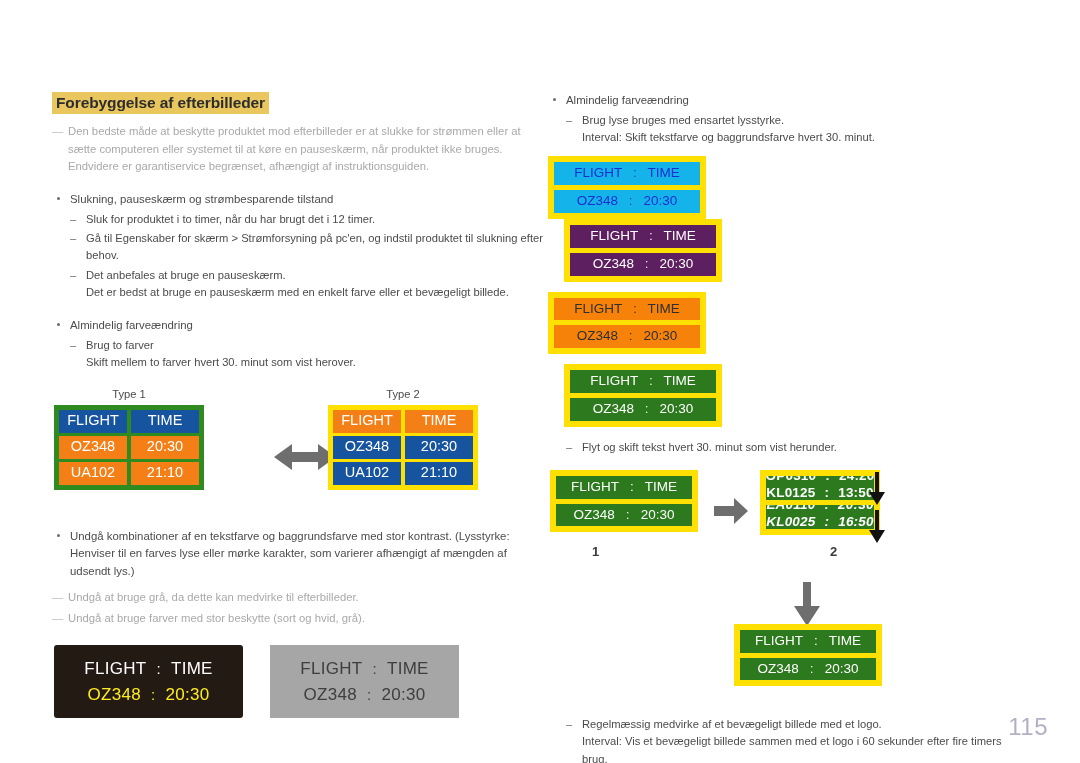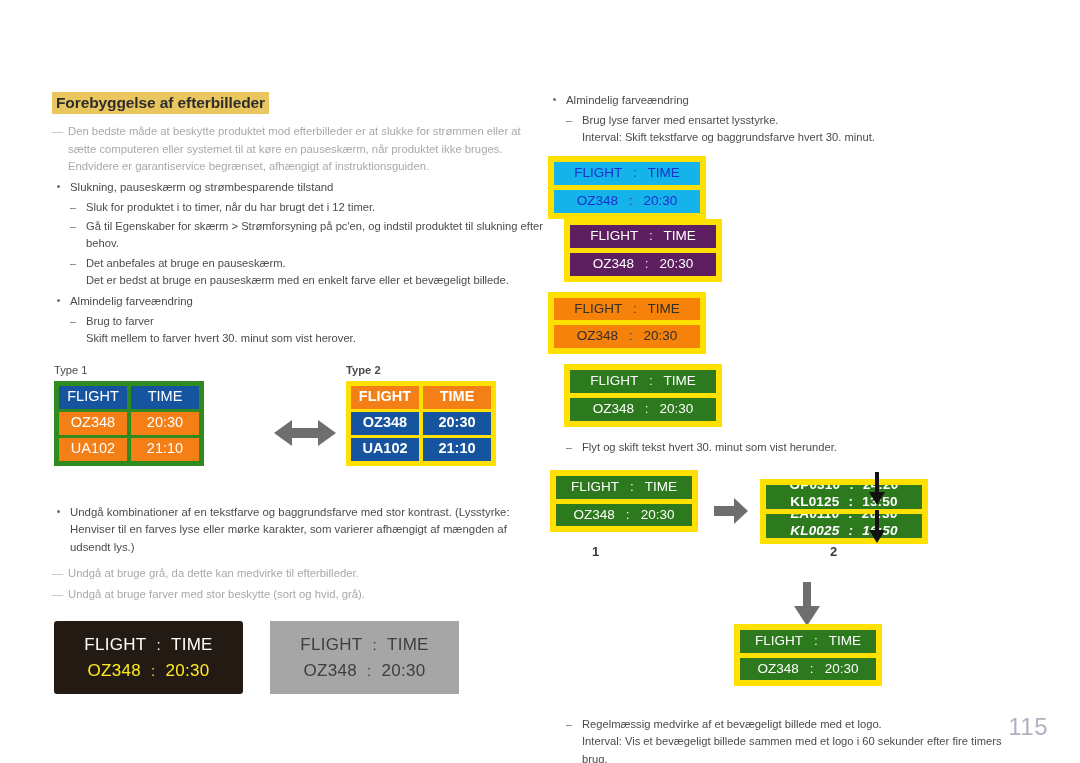--- a/index.html
+++ b/index.html
@@ -47,21 +47,21 @@
     color: #bdbdbd;
     font-size: 11.3px;
   }
 
   .bullet {
     position: relative;
     padding-left: 18px;
     font-size: 11.4px;
     line-height: 1.55;
     color: #4b4b4b;
-    margin-top: 4px;
+    margin-top: 16px;
   }
   .bullet > .dot {
     position: absolute;
     left: 5px; top: 6px;
     width: 3px; height: 3px;
     border-radius: 50%;
     background: #6d6d6d;
   }
 
   .sub {
@@ -82,21 +82,21 @@
   .sub-wrap { margin-left: 18px; }
 
   
   .types-row {
     position: relative;
     height: 128px;
     margin-top: 16px;
   }
   .type-block { position: absolute; top: 0; }
   .type-label {
-    text-align: left;
+    text-align: center;
     font-size: 11.2px;
     color: #4b4b4b;
     margin-bottom: 5px;
   }
   .ftable {
     display: flex;
     flex-direction: column;
     gap: 3px;
     padding: 5px;
     width: 150px;
@@ -327,21 +327,21 @@
             <div class="fcell orange">UA102</div>
             <div class="fcell orange">21:10</div>
           </div>
         </div>
       </div>
 
       <svg class="swap-arrow" viewBox="0 0 62 34">
         <path d="M0 17 L18 4 L18 12 L44 12 L44 4 L62 17 L44 30 L44 22 L18 22 L18 30 Z" fill="#6e6e6e"></path>
       </svg>
 
-      <div class="type-block" style="left:294px;font-weight:bold;">
+      <div class="type-block" style="left:276px;">
         <div class="type-label">Type 2</div>
         <div class="ftable yellow">
           <div class="frow">
             <div class="fcell orange-hdr">FLIGHT</div>
             <div class="fcell orange-hdr">TIME</div>
           </div>
           <div class="frow">
             <div class="fcell blue">OZ348</div>
             <div class="fcell blue">20:30</div>
           </div>
@@ -402,21 +402,21 @@
 
   <div class="col-right">
 
     <div class="bullet" style="margin-top:0;">
       <span class="dot"></span>
       <span>Almindelig farveændring</span>
     </div>
     <div class="sub-wrap">
       <div class="sub">
         <span class="ndash">–</span>
-        <span>Brug lyse farver med ensartet lysstyrke.</span>
+        <span>Brug lyse bruges med ensartet lysstyrke.</span>
         <span class="cont">Interval: Skift tekstfarve og baggrundsfarve hvert 30. minut.</span>
       </div>
     </div>
 
     <div class="panel-grid">
       <div class="panel p-cyan">
         <div class="prow">
           <span>FLIGHT</span>
           <span class="colon">:</span>
           <span>TIME</span>
@@ -487,21 +487,21 @@
           <span>20:30</span>
         </div>
       </div>
 
       <span class="step-num" style="left:44px; top:78px;">1</span>
 
       <svg class="right-arrow" style="left:166px; top:32px;" viewBox="0 0 34 26">
         <path d="M0 8 L20 8 L20 0 L34 13 L20 26 L20 18 L0 18 Z" fill="#6e6e6e"></path>
       </svg>
 
-      <div class="gpanel clip" style="left:212px; top:13px; width:168px;">
+      <div class="gpanel clip" style="left:212px; top:4px; width:120px;">
         <div class="clipbox">
           <div class="inner">
             <div class="cline">
               <span>OP0310</span>
               <span>:</span>
               <span>24:20</span>
             </div>
             <div class="cline">
               <span>KL0125</span>
               <span>:</span>

